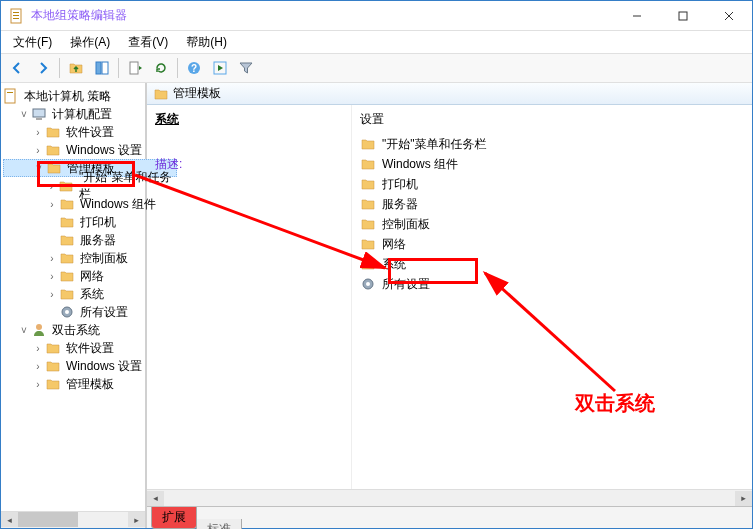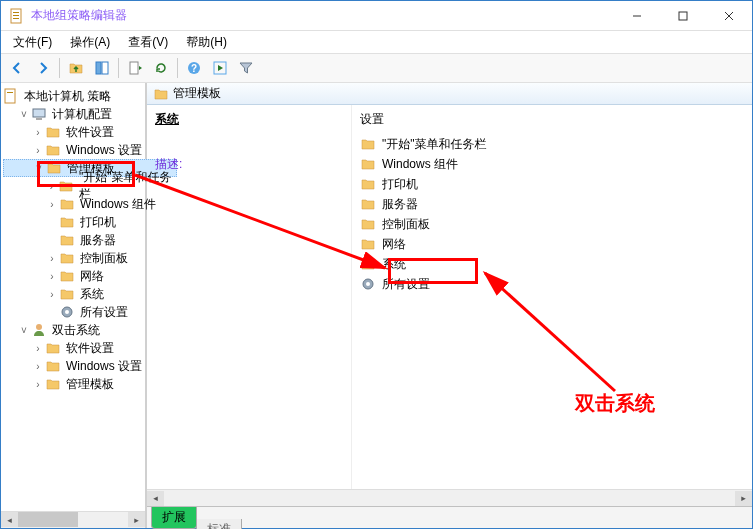--- a/index.html
+++ b/index.html
@@ -31,21 +31,21 @@
 .desc-col .heading { font-weight: bold; margin-bottom: 28px; text-decoration: underline; }
 .desc-col .sub { color: #6d28d9; margin-bottom: 4px; }
 .list-col { flex: 1; padding: 6px 0 0 0; overflow: hidden; }
 .list-col .heading { padding: 0 8px 6px 8px; font-family: Liberation Serif, serif; }
 .setting-row { display: flex; align-items: center; height: 20px; padding: 0 8px; cursor: default; }
 .setting-row .s-icon { width: 16px; height: 16px; margin-right: 6px; flex-shrink: 0; }
 .hscroll { height: 17px; background: #f0f0f0; border-top: 1px solid #ddd; display: flex; align-items: center; }
 .hscroll .arrow { width: 17px; height: 15px; background: #e1e1e1; display: flex; align-items: center; justify-content: center; font-size: 9px; color: #555; }
 .hscroll .track { flex: 1; }
 .tabs-bottom { height: 22px; border-top: 1px solid #c0c0c0; display: flex; align-items: flex-start; padding-left: 4px; background: #f4f4f4; }
-.tab-b { border: 1px solid #aaa; border-top: none; border-radius: 0 0 4px 4px; padding: 2px 10px; background: #22c55e; margin-right: -1px; font-size: 12px; }
+.tab-b { border: 1px solid #aaa; border-top: none; border-radius: 0 0 4px 4px; padding: 2px 10px; background: #ef4444; margin-right: -1px; font-size: 12px; }
 .tab-b.inactive { background: #eee; color: #666; margin-top: 12px; }
 .tree-hscroll { height: 17px; background: #f0f0f0; border-top: 1px solid #ddd; display:flex; }
 .tree-hscroll .arrow { width:17px; height:15px; background:#e1e1e1; display:flex; align-items:center; justify-content:center; font-size:9px;color:#555;}
 .tree-hscroll .thumb { width:60px; height:15px; background:#c8c8c8; }
 .tree-hscroll .track { flex:1; }
 
 .folder-svg { fill: #f5c869; stroke: #c9913a; stroke-width: 0.5; }
 .redbox { position: absolute; border: 3px solid #ff0000; pointer-events: none; }
 .redtext { position: absolute; color: #ff0000; font-size: 20px; font-weight: bold; pointer-events: none; }
 .arrow-svg { position: absolute; pointer-events: none; }

